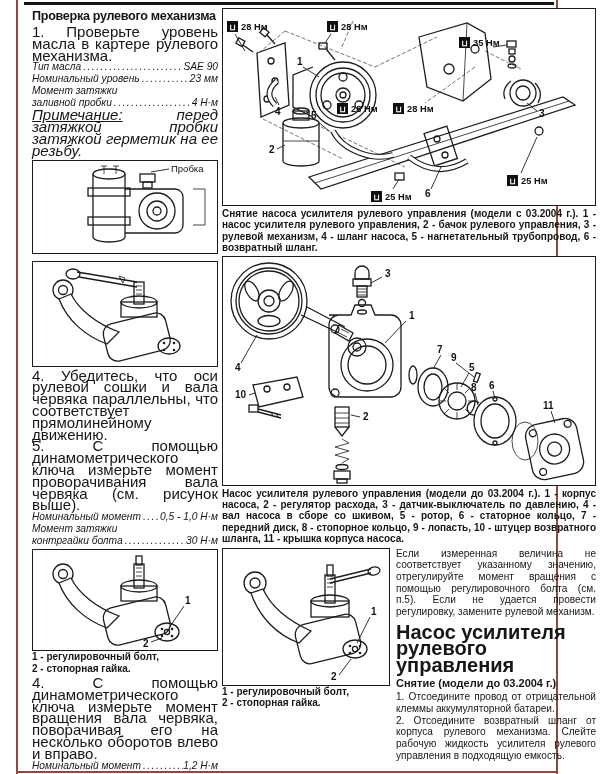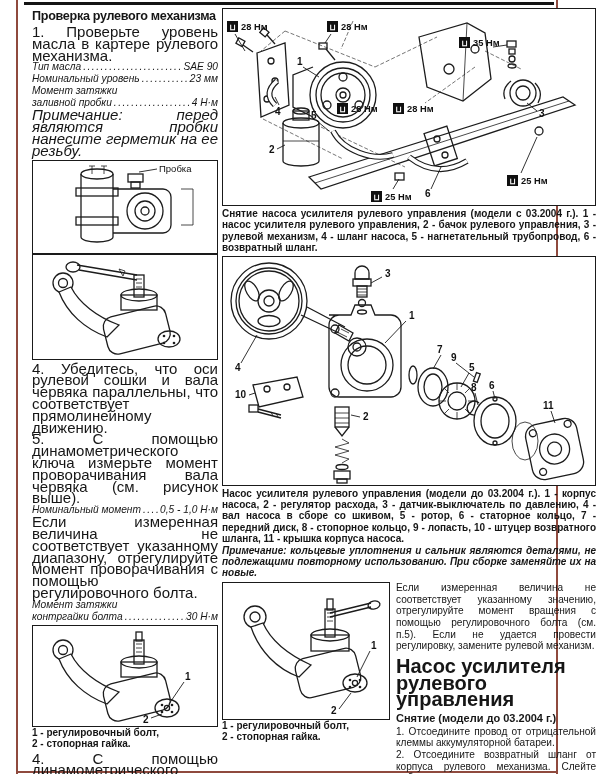--- a/index.html
+++ b/index.html
@@ -20,26 +20,26 @@
   .it{font-style:italic;}
   .title{font-size:12.6px;font-weight:bold;white-space:nowrap;letter-spacing:-0.3px;margin-bottom:3px;}
 
   .spec{display:flex;align-items:flex-end;font-style:italic;font-size:10.2px;line-height:12px;}
   .spec .lab{white-space:nowrap;}
   .spec .leader{flex:1;overflow:hidden;white-space:nowrap;letter-spacing:1.5px;padding:0 2px;}
   .spec .val{white-space:nowrap;}
 
   .fig{border:1.6px solid #1a1a1a;background:#fff;}
   .fig svg{display:block;}
-  .mb2{margin-bottom:2px;} .mb3{margin-bottom:3px;} .mb4{margin-bottom:0;}
+  .mb2{margin-bottom:2px;} .mb3{margin-bottom:3px;} .mb4{margin-bottom:7px;padding-left:12px;}
   .mt2{margin-top:2px;} .mt3{margin-top:3px;}
 
   .cap{font-size:10px;line-height:11.4px;font-weight:bold;text-align:justify;}
   .noteB{font-size:10px;line-height:11.4px;font-weight:bold;font-style:italic;text-align:justify;}
-  .u{}
+  .u{text-decoration:underline;}
 
   .bottom-row{display:flex;gap:6px;margin-top:3px;}
   .bot-left{width:168px;flex:none;}
   .bot-right{flex:1;font-size:10.1px;line-height:11.7px;text-align:justify;}
   .h-big{font-size:20px;line-height:16.5px;font-weight:bold;margin-top:6px;text-align:left;}
   .h-sub{font-size:11px;line-height:14px;font-weight:bold;margin:3px 0 1px 0;text-align:left;}
 
   
   svg text{font-family:"Liberation Sans", sans-serif;fill:#111;}
   .callout{font-size:10px;font-weight:bold;}
@@ -81,21 +81,21 @@
     <div class="spec">
       <span class="lab">Момент затяжки</span>
     </div>
     <div class="spec">
       <span class="lab">заливной пробки</span>
       <span class="leader">..............................</span>
       <span class="val">4 Н·м</span>
     </div>
 
     <div class="t it mb3">
-      <span class="u">Примечание:</span><span> перед являются пробки нанесите герметик на ее резьбу.</span>
+      <span class="u">Примечание:</span><span> перед затяжкой пробки затяжкой герметик на ее резьбу.</span>
     </div>
 
     <div class="fig mb4">
       <svg width="182" height="92" viewBox="0 0 182 92">
         <g class="ln">
           <ellipse cx="64" cy="13" rx="16" ry="5"></ellipse>
           <path d="M48,13 V76 M80,13 V76"></path>
           <path d="M48,76 a16,5 0 0 0 32,0"></path>
           <path d="M56,5 h6 M59,5 v8 M68,5 h6 M71,5 v8" class="ln-thin"></path>
           <rect x="43" y="27" width="42" height="8"></rect>
@@ -143,21 +143,20 @@
 
     <div class="t">4. Убедитесь, что оси рулевой сошки и вала червяка параллельны, что соответствует прямолинейному движению.</div>
     <div class="t">5. С помощью динамометрического ключа измерьте момент проворачивания вала червяка (см. рисунок выше).</div>
 
     <div class="spec">
       <span class="lab">Номинальный момент</span>
       <span class="leader">......</span>
       <span class="val">0,5 - 1,0 Н·м</span>
     </div>
 
-    <div class="t">Если измеренная величина не соответствует указанному диапазону, отрегулируйте момент проворачивания с помощью регулировочного болта.</div>
 
     <div class="spec">
       <span class="lab">Момент затяжки</span>
     </div>
     <div class="spec">
       <span class="lab">контргайки болта</span>
       <span class="leader">......................</span>
       <span class="val">30 Н·м</span>
     </div>
 
@@ -454,23 +453,20 @@
         <path class="lead" d="M233,106 L251,120"></path>
         <text class="callout" x="228" y="104">9</text>
         <path class="lead" d="M26,138 L32,136"></path>
         <text class="callout" x="12" y="141">10</text>
         <path class="lead" d="M328,154 L332,166"></path>
         <text class="callout" x="320" y="152">11</text>
       </svg>
     </div>
 
     <div class="cap">Насос усилителя рулевого управления (модели до 03.2004 г.). 1 - корпус насоса, 2 - регулятор расхода, 3 - датчик-выключатель по давлению, 4 - вал насоса в сборе со шкивом, 5 - ротор, 6 - статорное кольцо, 7 - передний диск, 8 - стопорное кольцо, 9 - лопасть, 10 - штуцер возвратного шланга, 11 - крышка корпуса насоса.</div>
-    <div class="noteB mb3">
-      <span class="u">Примечание:</span><span> кольцевые уплотнения и сальник являются деталями, не подлежащими повторному использованию. При сборке заменяйте их на новые.</span>
-    </div>
 
     <div class="bottom-row">
       <div class="bot-left">
         <div class="fig">
           <svg width="164" height="136" viewBox="0 0 164 136">
             <g class="ln">
               <circle cx="32" cy="34" r="11"></circle>
                 <circle cx="32" cy="34" r="5"></circle>
               <path class="wfill" d="M28,44 C36,68 54,86 76,94 L88,82 C66,72 48,58 40,40 Z"></path>
               <g transform="rotate(-14 105 90)">

